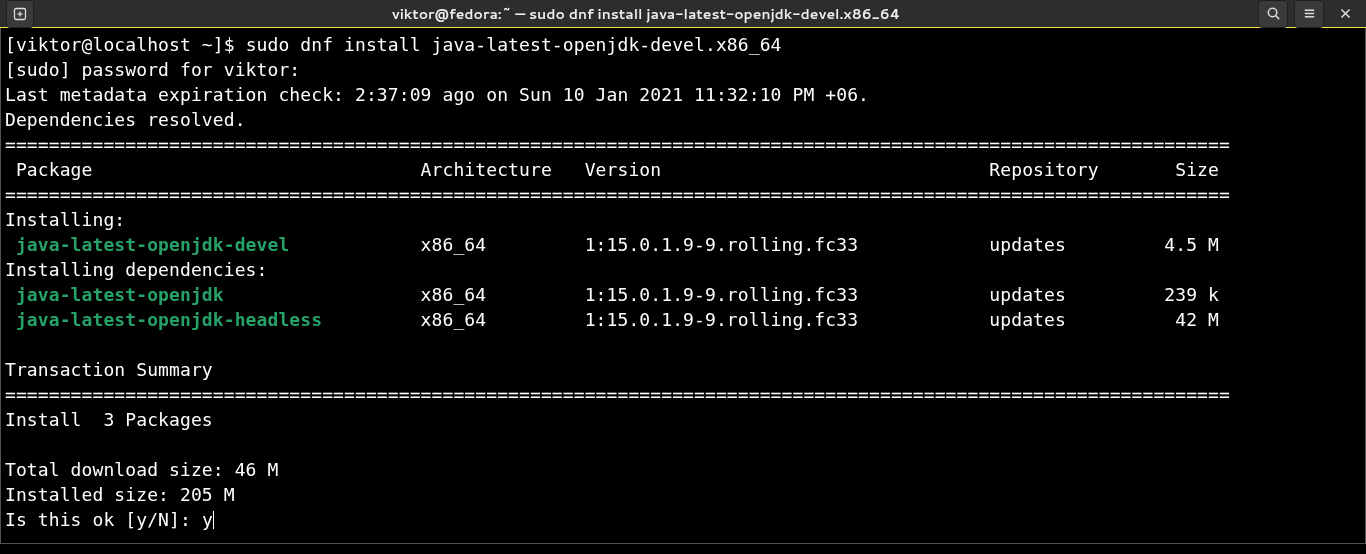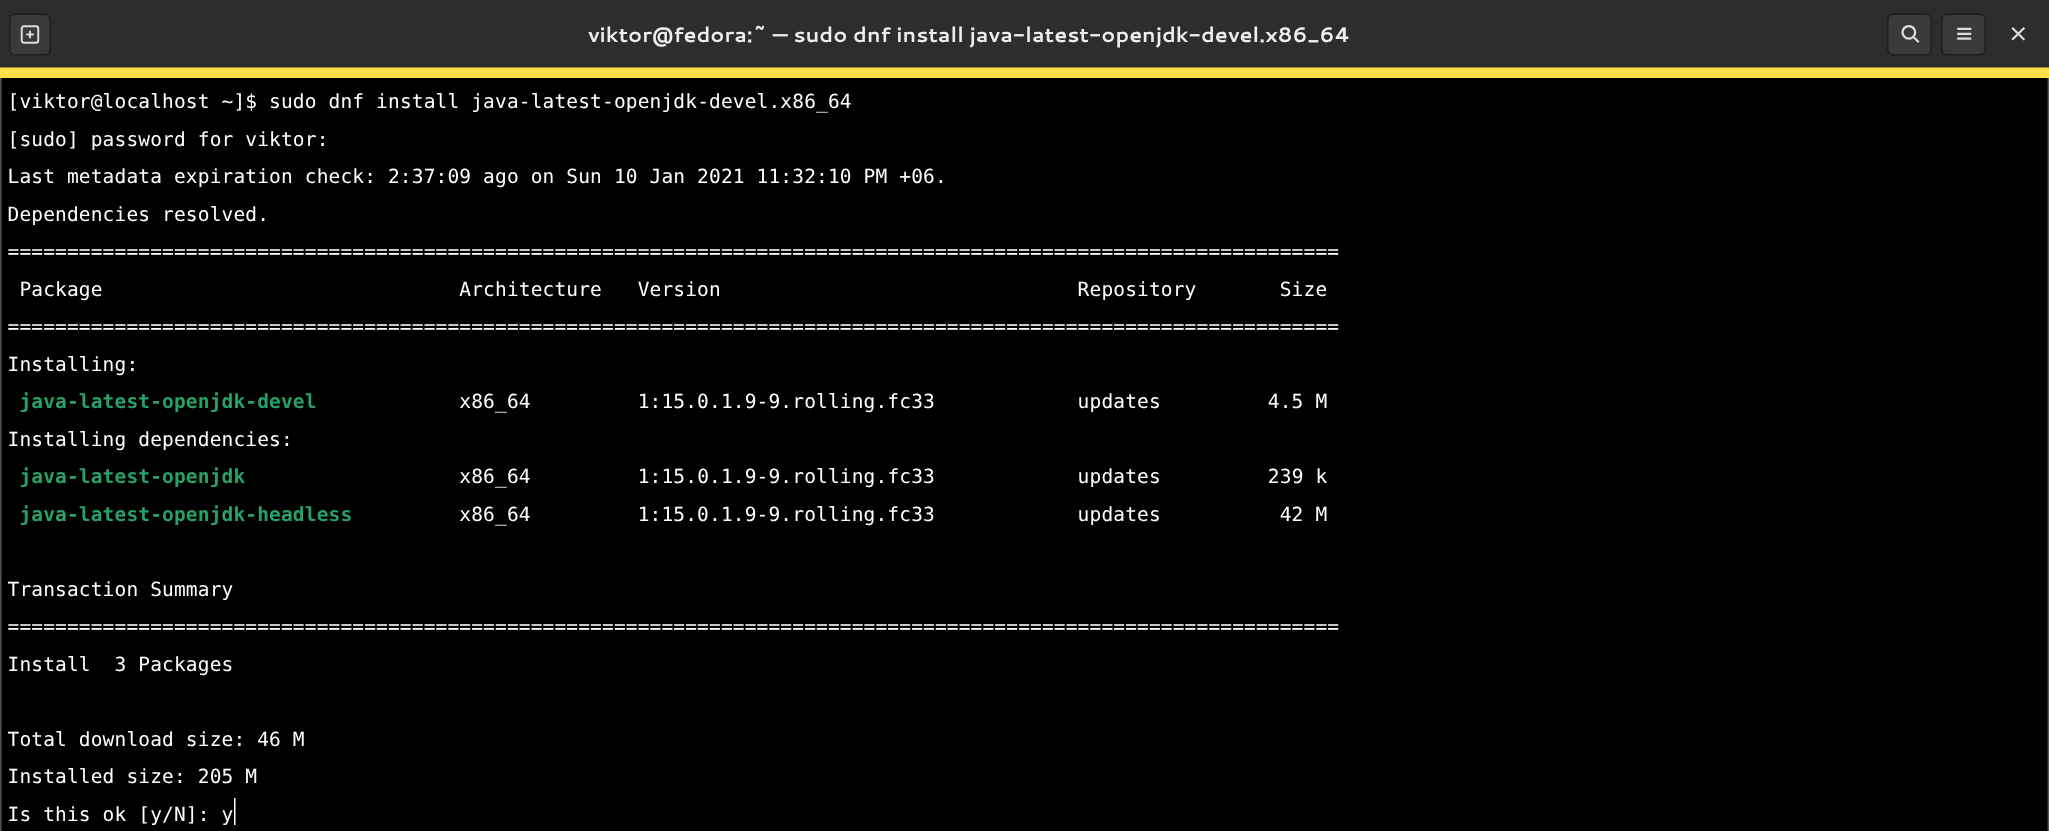--- a/index.html
+++ b/index.html
@@ -5,26 +5,26 @@
   * { margin: 0; padding: 0; box-sizing: border-box; }
   html, body {
     width: 1366px;
     height: 554px;
     overflow: hidden;
     font-family: "DejaVu Sans Mono", "Liberation Mono", monospace;
     background: #000;
     color: #fff;
   }
   .titlebar {
-    height: 52px;
+    height: 28px;
     background: #2d2d2d;
     display: flex;
     align-items: center;
     padding: 0 6px;
-    border-bottom: 7px solid #fde047;
+    border-bottom: 1px solid #fde047;
   }
   .title-left {
     display: flex;
     align-items: center;
   }
   .new-tab-btn {
     width: 28px;
     height: 28px;
     background: #3a3a3a;
     border: 1px solid #1f1f1f;
@@ -67,21 +67,21 @@
     display: flex;
     align-items: center;
     justify-content: center;
     color: #ddd;
     font-size: 16px;
     font-weight: bold;
   }
   .terminal {
     background: #000;
     padding: 4px 4px;
-    font-size: 13px;
+    font-size: 18px;
     line-height: 25px;
     letter-spacing: 0.1px;
     white-space: pre;
     color: #fff;
     height: calc(554px - 38px);
     overflow: hidden;
     border: 1px solid #555;
     border-top: none;
   }
   .green { color: #26a269; font-weight: bold; }

